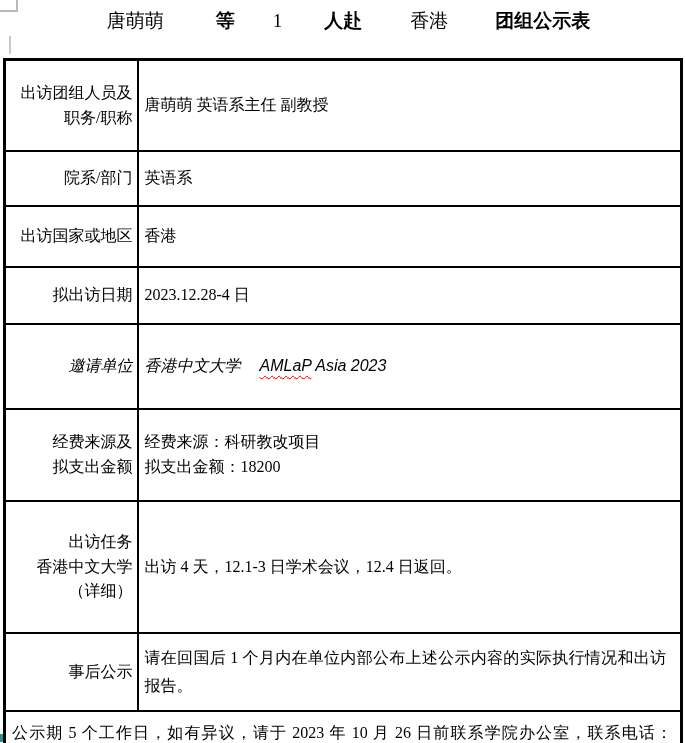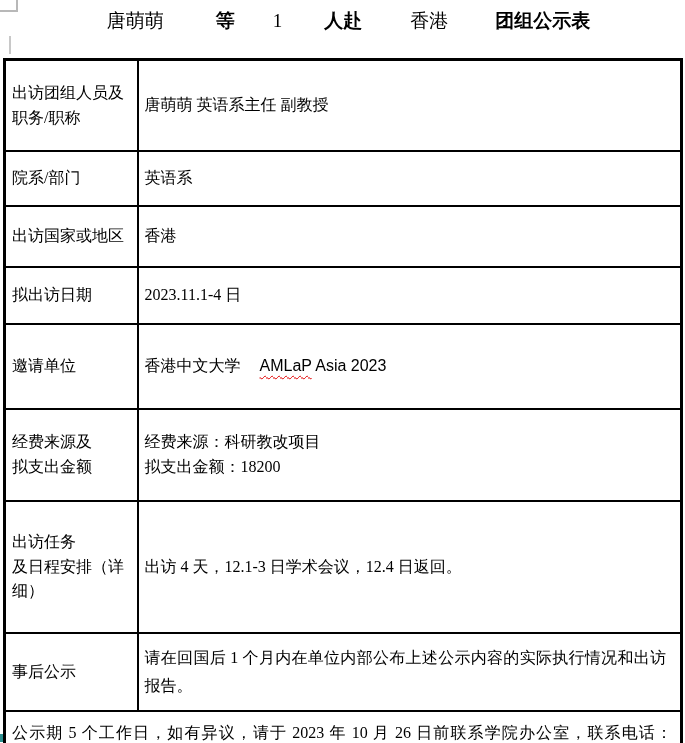--- a/index.html
+++ b/index.html
@@ -42,28 +42,28 @@
     width: 680px;
     margin: 24px 0 0 3px;
     border: 3px solid #000;
   }
   table.form td {
     border: 2px solid #000;
     vertical-align: middle;
     padding: 2px 4px 2px 6px;
     overflow: hidden;
   }
-  td.label { width: 133px; padding-left: 5px; padding-right: 1px; line-height: 1.55; }
+  td.label { width: 133px; padding-left: 5px; padding-right: 1px; line-height: 1.55; text-align: right; }
   td.value { line-height: 1.55; }
 
   tr.r1 td { height: 85px; }
   tr.r2 td { height: 49px; margin-top: 13px; }
   tr.r3 td { height: 55px; }
   tr.r4 td { height: 51px; border-radius: 16px; }
-  tr.r5 td { height: 79px; }
+  tr.r5 td { height: 79px; font-style: italic; }
   tr.r6 td { height: 86px; }
   tr.r7 td { height: 126px; margin-left: 10px; }
   tr.r8 td { height: 72px; }
   tr.r9 td { height: 74px; vertical-align: top; }
 
   .two-line { line-height: 1.75; border-radius: 25px; }
 
   .sans {
     font-family: "Liberation Sans", "DejaVu Sans", sans-serif;
     margin-left: 19px;
@@ -131,21 +131,21 @@
     <td class="value">英语系</td>
   </tr>
 
   <tr class="r3">
     <td class="label">出访国家或地区</td>
     <td class="value">香港</td>
   </tr>
 
   <tr class="r4">
     <td class="label">拟出访日期</td>
-    <td class="value">2023.11.1-4 日</td>
+    <td class="value">2023.12.28-4 日</td>
   </tr>
 
   <tr class="r5">
     <td class="label">邀请单位</td>
     <td class="value"><span>香港中文大学</span><span class="sans"><span class="wavy">AMLaP</span><span> Asia 2023</span></span></td>
   </tr>
 
   <tr class="r6">
     <td class="label">
       <div>经费来源及</div>
@@ -153,21 +153,21 @@
     </td>
     <td class="value two-line">
       <div>经费来源：科研教改项目</div>
       <div>拟支出金额：18200</div>
     </td>
   </tr>
 
   <tr class="r7">
     <td class="label">
       <div>出访任务</div>
-      <div>及日程安排（详细）</div>
+      <div>香港中文大学（详细）</div>
     </td>
     <td class="value">出访 4 天，12.1-3 日学术会议，12.4 日返回。</td>
   </tr>
 
   <tr class="r8">
     <td class="label">事后公示</td>
     <td class="value">请在回国后 1 个月内在单位内部公布上述公示内容的实际执行情况和出访报告。</td>
   </tr>
 
   <tr class="r9">

